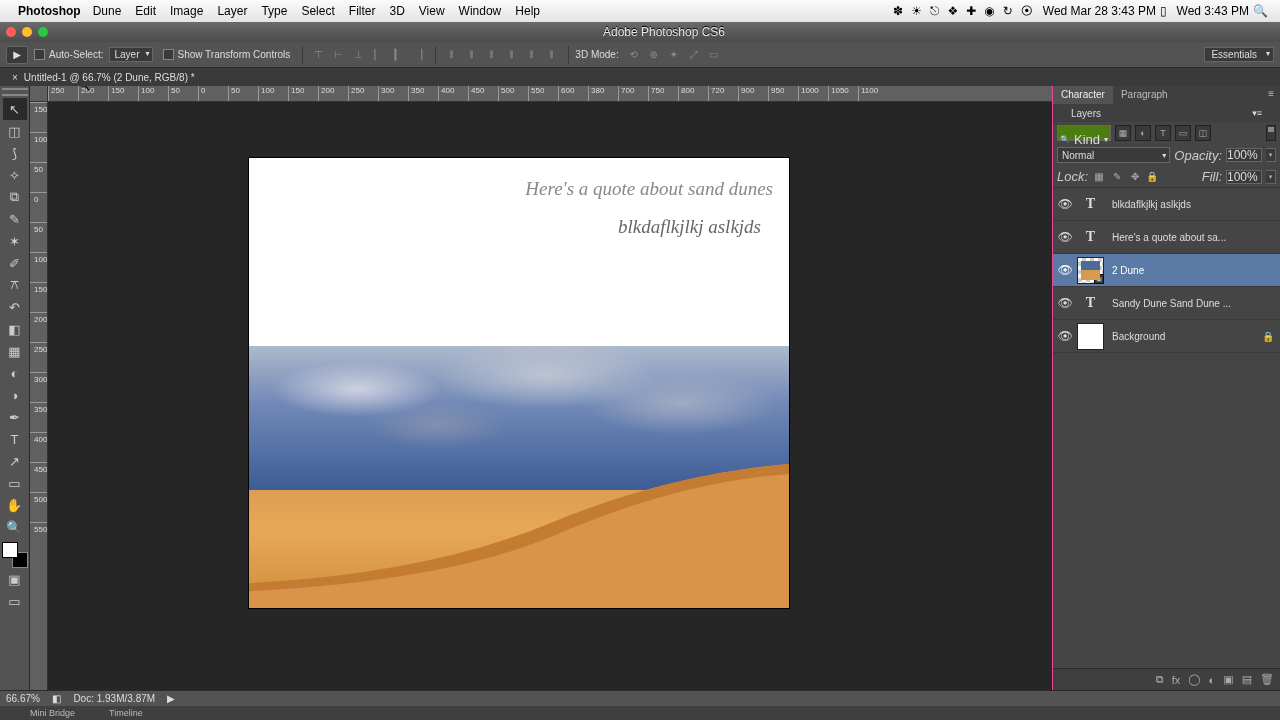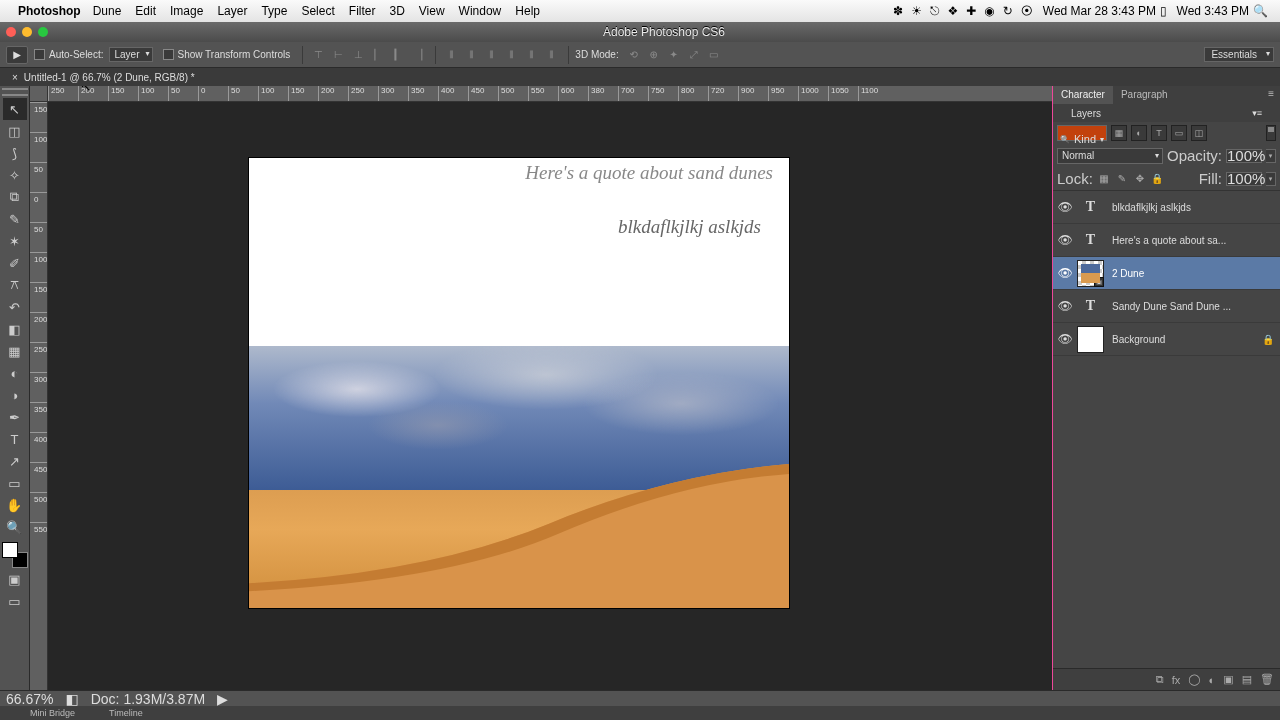--- a/index.html
+++ b/index.html
@@ -51,69 +51,69 @@
 
 
 .canvas-area { flex: 1; background: #262626; position: relative; overflow: hidden; }
 .ruler-h { position: absolute; top: 0; left: 18px; right: 0; height: 16px; background: #606060; display: flex; font-size: 8px; color: #ddd; overflow: hidden; border-bottom: 1px solid #333; }
 .ruler-h .tick { width: 30px; text-align: left; border-left: 1px solid #999; padding-left: 2px; flex-shrink: 0; }
 .ruler-v { position: absolute; top: 16px; left: 0; bottom: 0; width: 18px; background: #606060; border-right: 1px solid #333; display: flex; flex-direction: column; font-size: 8px; color: #ddd; overflow: hidden; }
 .ruler-v .tick { height: 30px; border-top: 1px solid #999; padding: 2px 0 0 4px; flex-shrink: 0; }
 .ruler-corner { position: absolute; top:0; left:0; width:18px; height:16px; background:#606060; border-right:1px solid #333; border-bottom:1px solid #333;}
 .canvas-viewport { position: absolute; top: 16px; left: 18px; right: 0; bottom: 0; }
 .artboard { position: absolute; left: 201px; top: 56px; width: 540px; height: 450px; background: #fff; box-shadow: 0 0 0 1px #000; }
-.art-text1 { position: absolute; top: 4px; right: 16px; font-family: Georgia, "Times New Roman", serif; font-style: italic; font-size: 19px; color: #888; }
+.art-text1 { position: absolute; top: 20px; right: 16px; font-family: Georgia, "Times New Roman", serif; font-style: italic; font-size: 19px; color: #888; }
 .art-text2 { position: absolute; top: 58px; right: 28px; font-family: Georgia, "Times New Roman", serif; font-style: italic; font-size: 19px; color: #666; }
 .art-image { position: absolute; bottom: 0; left: 0; right: 0; height: 262px; background: linear-gradient(180deg,#9aa8c2 0%,#4d6a9c 30%,#3a5a94 42%,#3a5a94 48%,#d99a4f 50%,#e7a858 70%,#cf8d3b 100%); overflow: hidden; }
 .art-sky { position: absolute; inset: 0; height: 55%; background: linear-gradient(180deg,#aeb9cc 0%,#7189b7 40%,#3d5c95 100%); }
 .art-clouds { position: absolute; top:0; left:0; right:0; height:55%; background: radial-gradient(ellipse 120px 40px at 20% 30%, rgba(220,220,230,0.85), transparent 70%), radial-gradient(ellipse 160px 50px at 55% 20%, rgba(200,205,215,0.8), transparent 70%), radial-gradient(ellipse 140px 45px at 80% 40%, rgba(180,185,200,0.7), transparent 70%), radial-gradient(ellipse 100px 35px at 35% 55%, rgba(150,155,175,0.6), transparent 70%); }
 .art-dune { position: absolute; bottom:0; left:0; right:0; height:55%; }
 .art-dune svg { width: 100%; height: 100%; display: block; }
 
 
 .panels { width: 228px; background: #535353; display: flex; flex-direction: column; border-left: 1px solid #ec4899; }
 .panel-tabs { display: flex; background: #3f3f3f; font-size: 10px; color: #bbb; height: 18px; align-items: stretch; }
 .panel-tab { padding: 3px 8px; cursor: pointer; }
 .panel-tab.active { background: #535353; color: #eee; }
 .panel-tabs .menu { margin-left: auto; padding: 2px 6px; font-size: 10px; }
 
 
 .layers-header { height: 18px; background: #3f3f3f; display: flex; align-items: center; padding: 0 18px; font-size: 10px; color: #ddd; }
 .layers-filter-row { display: flex; align-items: center; padding: 3px 4px; gap: 4px; background:#454545; }
-.filt-select { background: #c2410c; border: 1px solid #666; padding: 12px 10px 0 16px; font-size: 11px; color: #ddd; height: 16px; display: flex; align-items: center; position: relative; }
+.filt-select { background: #4d7c0f; border: 1px solid #666; padding: 12px 10px 0 16px; font-size: 13px; color: #ddd; height: 16px; display: flex; align-items: center; position: relative; }
 .filt-select::before { content: "🔍"; position: absolute; left: 2px; font-size: 8px; }
 .filt-select::after { content: "▾"; position: absolute; right: 2px; font-size: 8px; }
 .filt-icon { width: 16px; height: 16px; background: #3a3a3a; border: 1px solid #222; display: flex; align-items: center; justify-content: center; font-size: 9px; color: #aaa; }
 .filt-toggle { width: 10px; height: 16px; margin-left: auto; background: #3a3a3a; border: 1px solid #222; position: relative; }
 .filt-toggle::after { content:""; position:absolute; top:1px; left:1px; right:1px; height:5px; background:#888;}
 
 .layers-blend-row { display: flex; align-items: center; padding: 3px 4px; gap: 4px; background:#454545; }
 .blend-select { flex: 1; background: #3a3a3a; border: 1px solid #666; padding: 1px 12px 1px 4px; font-size: 10px; color: #ddd; position: relative; height:16px; display:flex; align-items:center; }
 .blend-select::after { content: "▾"; position: absolute; right: 3px; font-size: 8px; }
-.small-label { font-size: 15px; color: #ccc; }
-.pct-box { background: #3a3a3a; border: 1px solid #666; width: 36px; padding: 0 0; font-size: 15px; color: #ddd; height: 14px; display: flex; align-items: center; }
+.small-label { font-size: 13px; color: #ccc; font-style: italic; }
+.pct-box { background: #3a3a3a; border: 1px solid #666; width: 36px; padding: 0 0; font-size: 12px; color: #ddd; height: 14px; display: flex; align-items: center; }
 .pct-arrow { width: 10px; height:14px; background:#3a3a3a; border:1px solid #666; border-left:none; display:flex; align-items:center; justify-content:center; font-size:7px; color:#aaa;}
 
 .layers-lock-row { display: flex; align-items: center; padding: 3px 4px; gap: 4px; background:#454545; border-bottom:1px solid #333; }
 .lock-icon { width: 14px; height: 14px; display: flex; align-items: center; justify-content: center; font-size: 10px; color: #aaa; }
 
 .layer-list { background: #454545; min-height: 260px; }
 .layer-row { display: flex; align-items: center; height: 33px; border-bottom: 1px solid #3a3a3a; font-size: 10px; color: #ddd; }
 .layer-row.selected { background: #5b7aa6; color: #fff; }
 .layer-eye { width: 24px; display: flex; align-items: center; justify-content: center; font-size: 12px; }
 .layer-thumb { width: 27px; height: 27px; background: #fff; border: 1px solid #222; margin-right: 8px; display: flex; align-items: center; justify-content: center; font-size: 14px; color: #555; font-family: Georgia,serif; }
 .layer-thumb.text { background: #454545; color: #ddd; border: none; font-weight: bold; }
 .layer-thumb.smart { position: relative; background: repeating-conic-gradient(#ccc 0 25%,#fff 0 50%) 0 0/8px 8px; }
 .layer-thumb.smart::after { content:""; position:absolute; inset:3px; background: linear-gradient(#4d6a9c 50%,#d99a4f 50%);}
 .layer-thumb.smart .badge { position:absolute; bottom:-1px; right:-1px; width:10px; height:10px; background:#333; border:1px solid #111; font-size:6px; color:#ccc; display:flex; align-items:center; justify-content:center;}
 .layer-name { flex: 1; white-space: nowrap; overflow: hidden; text-overflow: ellipsis; }
 .layer-lock { width: 18px; font-size: 10px; color: #bbb; }
 
 
-.status-bar { height: 16px; background: #535353; border-top: 1px solid #2a2a2a; display: flex; align-items: center; font-size: 14px; color: #ddd; padding: 0 6px; gap: 12px; }
+.status-bar { height: 16px; background: #535353; border-top: 1px solid #2a2a2a; display: flex; align-items: center; font-size: 10px; color: #ddd; padding: 0 6px; gap: 12px; }
 .bottom-tabs { height: 14px; background: #3f3f3f; display: flex; align-items: center; font-size: 9px; color: #bbb; }
 .bottom-tab { padding: 1px 4px; margin-left: 26px; }
 .layers-footer { height: 22px; background:#3f3f3f; border-top:1px solid #2a2a2a; display:flex; align-items:center; justify-content:flex-end; gap:8px; padding:0 6px; font-size:11px; color:#aaa;}
 .cursor-arrow { position: absolute; font-size: 14px; color: #000; pointer-events: none; }
 </style>
 </head>
 <body>
 
 <div class="mac-menubar">
   <span class="apple"></span>

